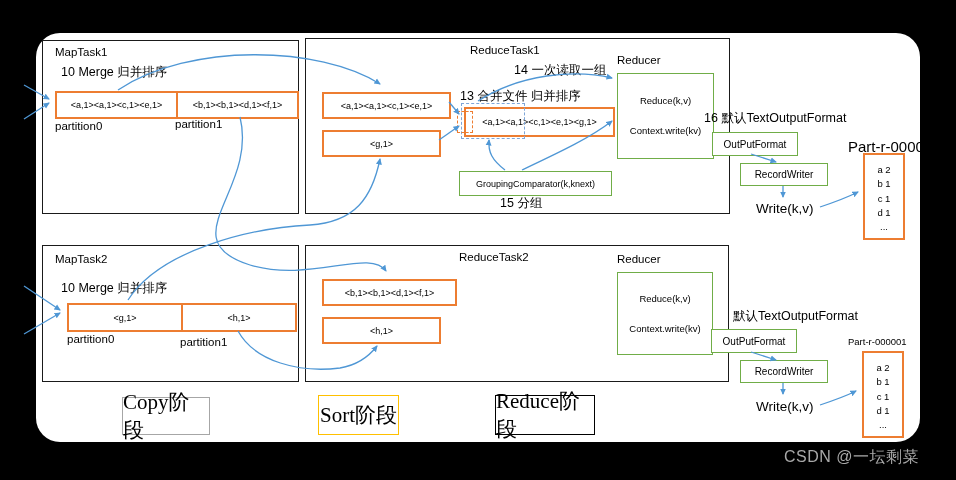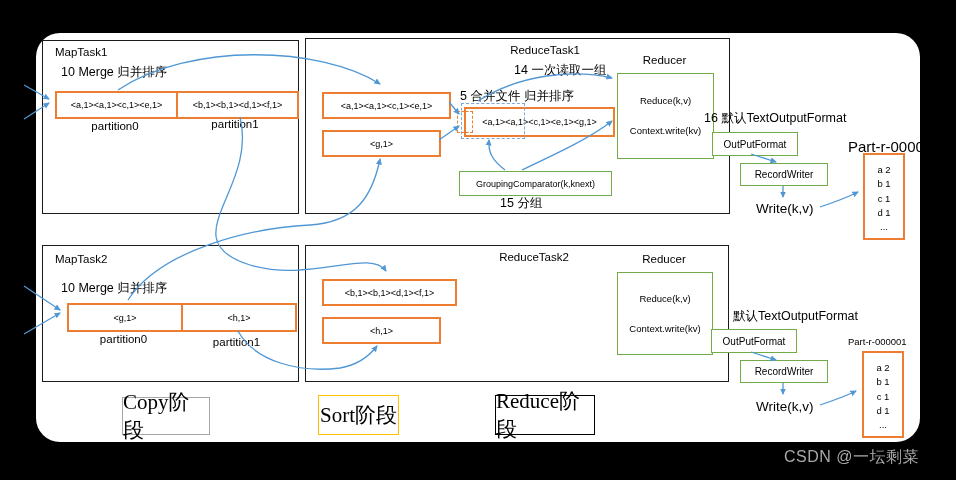--- a/index.html
+++ b/index.html
@@ -1,21 +1,21 @@
 <!DOCTYPE html>
 <html><head>
 <meta charset="utf-8">
 <style>
   html,body{margin:0;padding:0;background:#000;}
   .stage{position:relative;width:956px;height:480px;background:#000;overflow:hidden;
          font-family:"Liberation Sans","DejaVu Sans",sans-serif;color:#000;}
   .canvas{position:absolute;left:36px;top:33px;width:884px;height:409px;background:#ffffff;border-radius:24px;}
   .task{position:absolute;border:1.6px solid #1a1a1a;background:#fff;}
   .lbl{position:absolute;white-space:nowrap;}
-  .center{text-align:center;}
+  .center{}
   .obox{position:absolute;border:2px solid #ED7D31;background:#fff;display:flex;align-items:center;justify-content:center;font-size:9px;white-space:nowrap;}
   .gbox{position:absolute;border:1.6px solid #70AD47;background:#fff;display:flex;align-items:center;justify-content:center;font-size:9.5px;white-space:nowrap;gap:16px;}
   .prow{position:absolute;border:2px solid #ED7D31;background:#fff;display:flex;}
   .pcell{flex:1;display:flex;align-items:center;justify-content:center;font-size:9px;white-space:nowrap;}
   .pcell+.pcell{border-left:2px solid #ED7D31;}
   .dashed-blue{position:absolute;border:1.5px dashed #7ea6d8;background:transparent;}
   .dashed-orange{position:absolute;border:1.5px dashed #ED7D31;background:transparent;}
   .reducer-box{flex-direction:column;line-height:1.45;font-size:9.5px;}
   .outvals{flex-direction:column;line-height:1.5;font-size:9.5px;justify-content:flex-start;padding-top:8px;}
   .phase{position:absolute;display:flex;align-items:center;justify-content:center;background:#fff;
@@ -50,21 +50,21 @@
     <div class="pcell">&lt;g,1&gt;</div>
     <div class="pcell">&lt;h,1&gt;</div>
   </div>
   <div class="lbl center cn11" style="left:67px;top:333px;width:113px;">partition0</div>
   <div class="lbl center cn11" style="left:180px;top:336px;width:113px;">partition1</div>
 
   <div class="task" style="left:305px;top:38px;width:423px;height:174px;"></div>
   <div class="lbl center cn11" style="left:470px;top:44px;width:150px;">ReduceTask1</div>
   <div class="lbl cn12" style="left:514px;top:62px;">14 一次读取一组</div>
   <div class="obox" style="left:322px;top:92px;width:125px;height:23px;">&lt;a,1&gt;&lt;a,1&gt;&lt;c,1&gt;&lt;e,1&gt;</div>
-  <div class="lbl cn12" style="left:460px;top:88px;">5 合并文件 归并排序</div>
+  <div class="lbl cn12" style="left:460px;top:88px;">13 合并文件 归并排序</div>
   <div class="obox" style="left:464px;top:107px;width:147px;height:26px;">&lt;a,1&gt;&lt;a,1&gt;&lt;c,1&gt;&lt;e,1&gt;&lt;g,1&gt;</div>
   <div class="dashed-blue" style="left:461px;top:103px;width:62px;height:34px;"></div>
   <div class="dashed-orange" style="left:457px;top:111px;width:14px;height:20px;"></div>
   <div class="obox" style="left:322px;top:130px;width:115px;height:23px;">&lt;g,1&gt;</div>
   <div class="gbox" style="left:459px;top:171px;width:151px;height:23px;font-size:9px;">GroupingComparator(k,knext)</div>
   <div class="lbl cn12" style="left:500px;top:195px;">15 分组</div>
   <div class="lbl center cn11" style="left:617px;top:54px;width:95px;">Reducer</div>
   <div class="gbox reducer-box" style="left:617px;top:73px;width:95px;height:84px;">
     <div>Reduce(k,v)</div>
     <div>Context.write(kv)</div>

